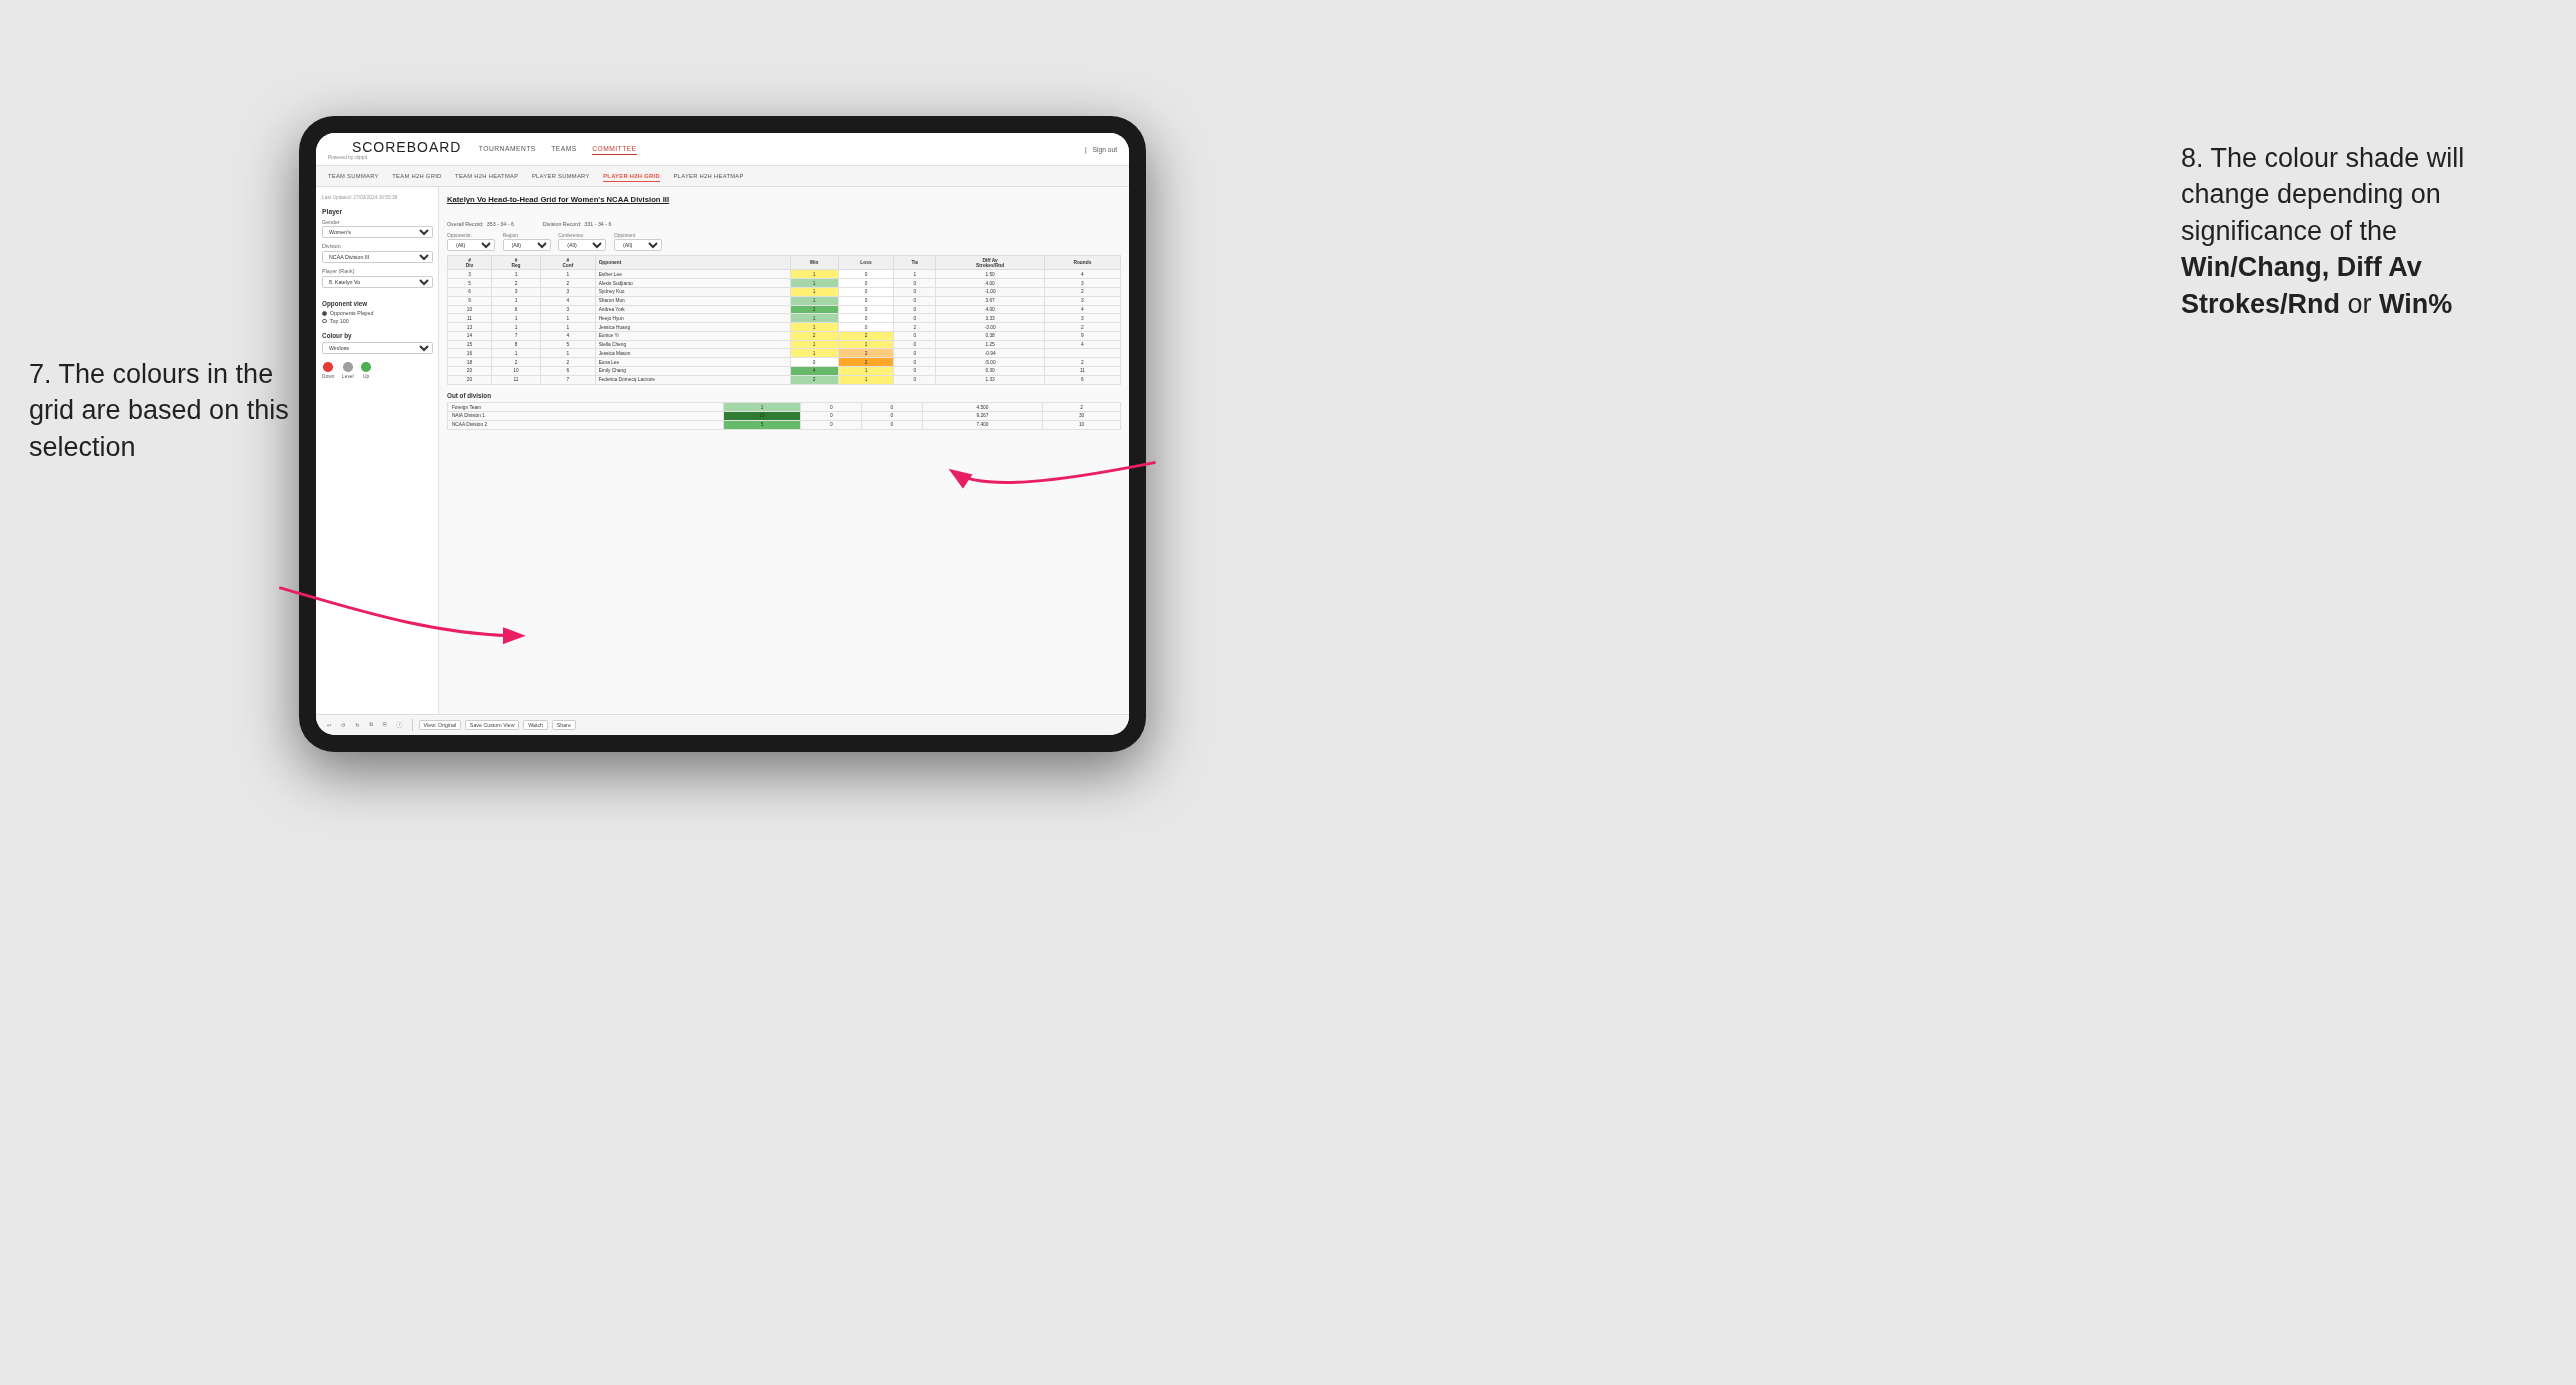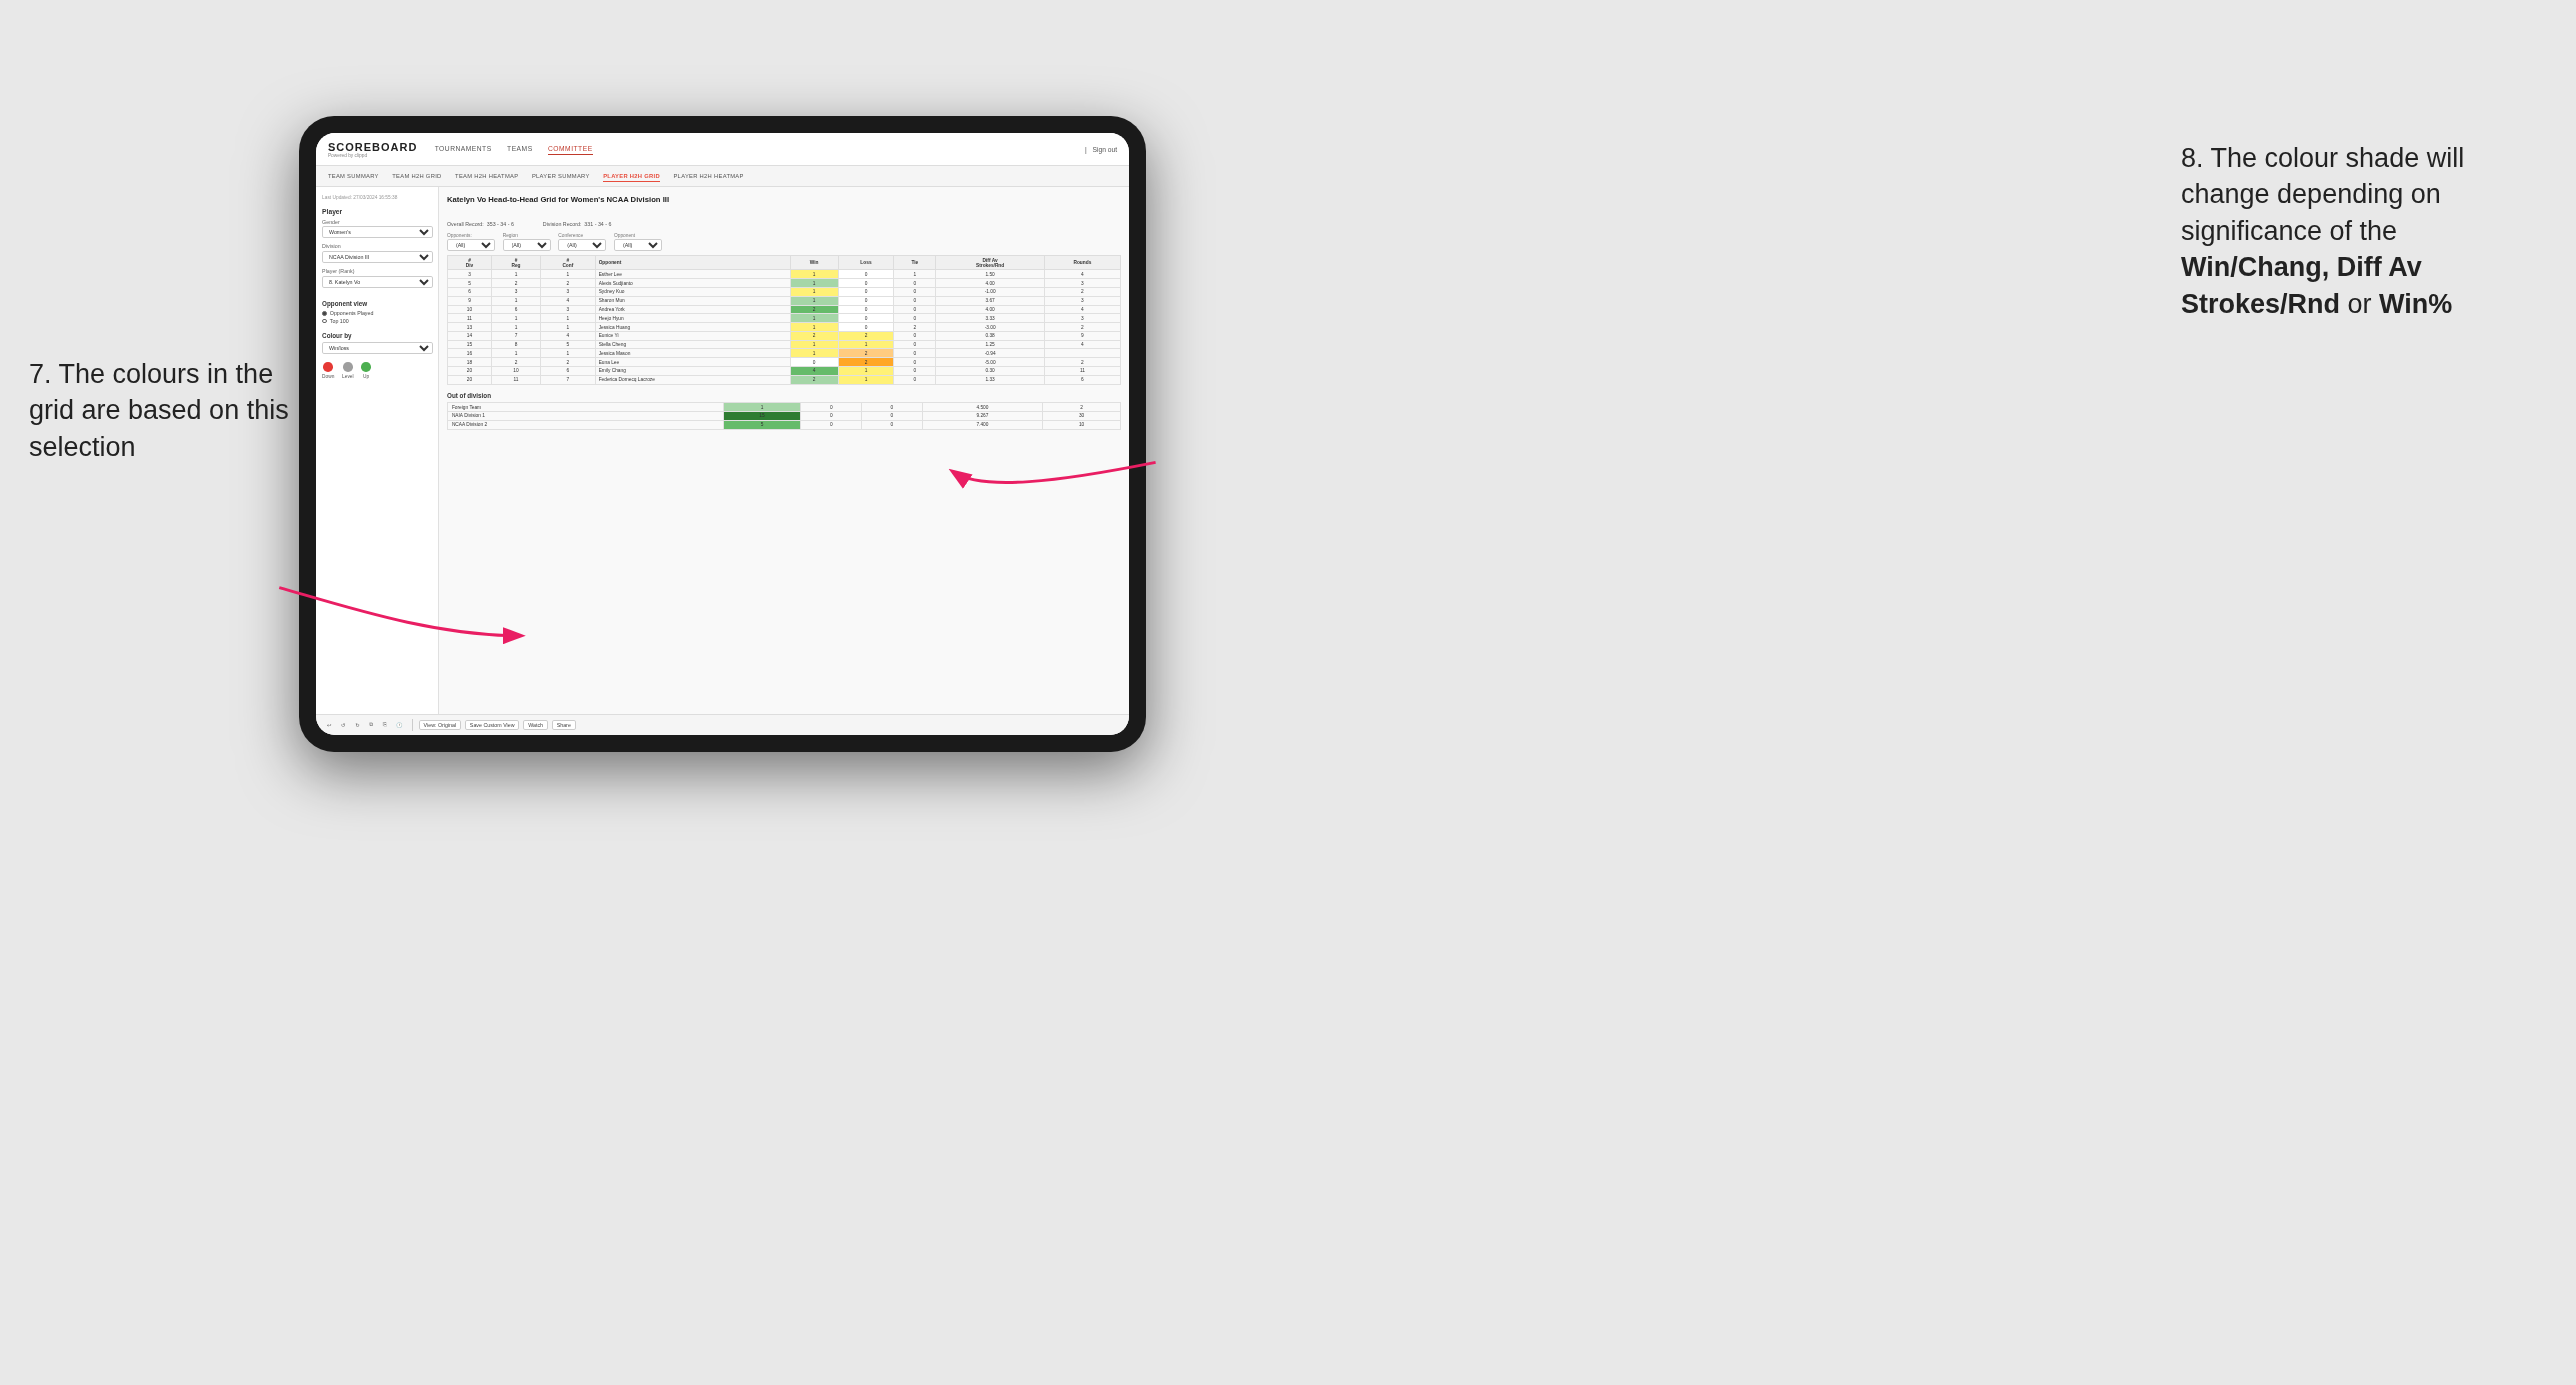--- a/index.html
+++ b/index.html
@@ -43,24 +43,25 @@
       align-items: center;
       height: 33px;
       flex-shrink: 0;
     }
     .logo-area {
       display: flex;
       flex-direction: column;
       margin-right: 17.3px;
     }
     .logo-title {
-      font-size: 11px;
-      font-weight: 700;
+      font-size: 14px;
+      font-weight: 400;
       letter-spacing: 1px;
       color: #222;
+      margin-left: 24px;
     }
     .logo-sub {
       font-size: 4.8px;
       color: #888;
     }
     .nav-items {
       display: flex;
       gap: 15.4px;
       flex: 1;
     }
@@ -217,20 +218,21 @@
       overflow: auto;
       padding: 7.7px;
     }
 
     
     .grid-title {
       font-size: 7.7px;
       font-weight: bold;
       color: #222;
       margin-bottom: 17px;
+      text-decoration: underline;
     }
     .grid-subtitle {
       display: flex;
       gap: 29px;
       font-size: 5.3px;
       color: #555;
       margin-bottom: 5.8px;
     }
 
     

